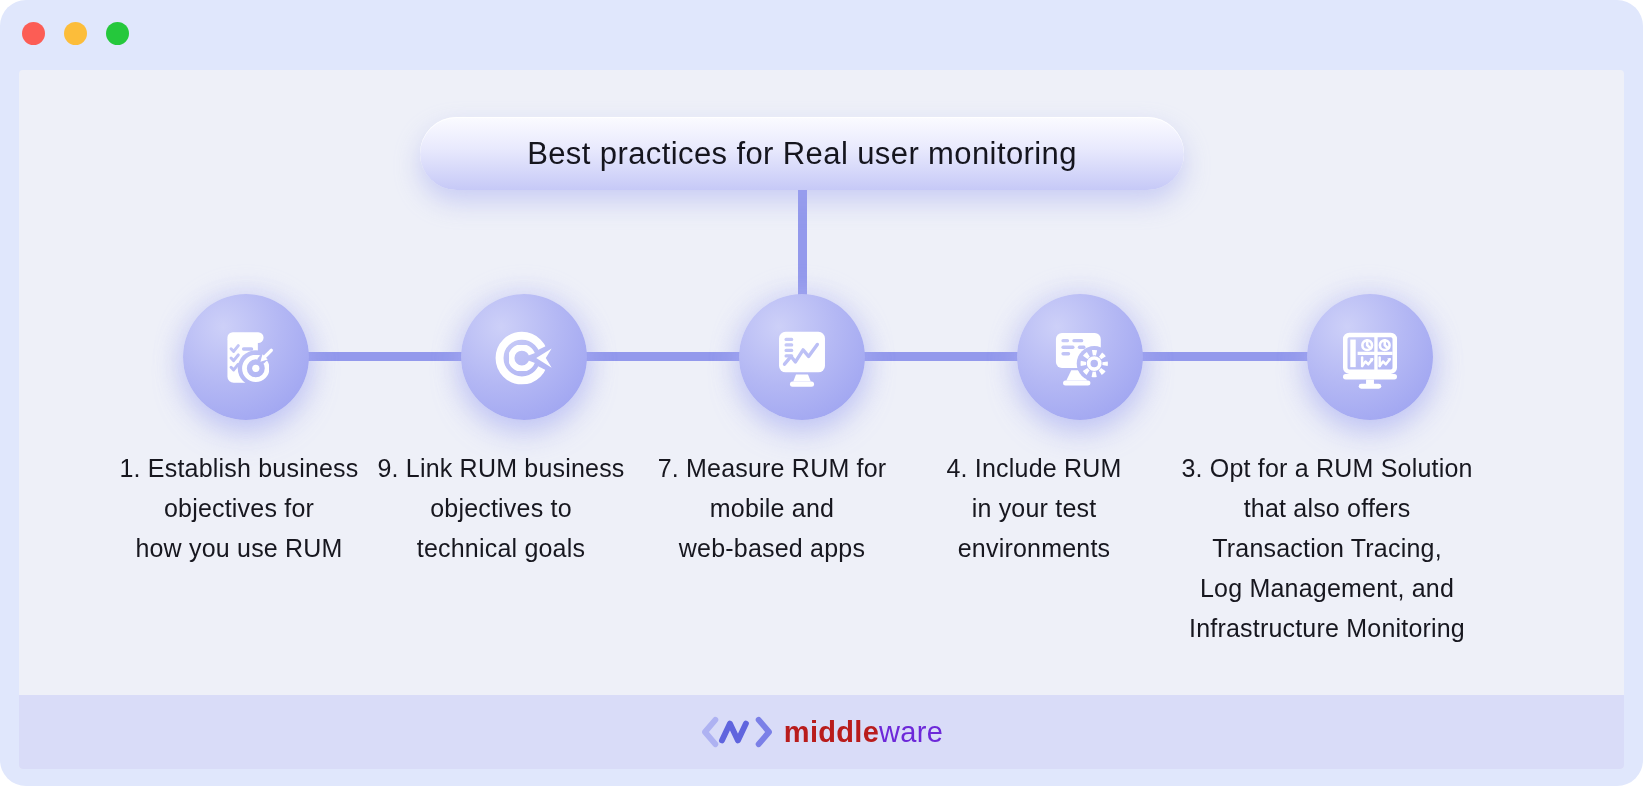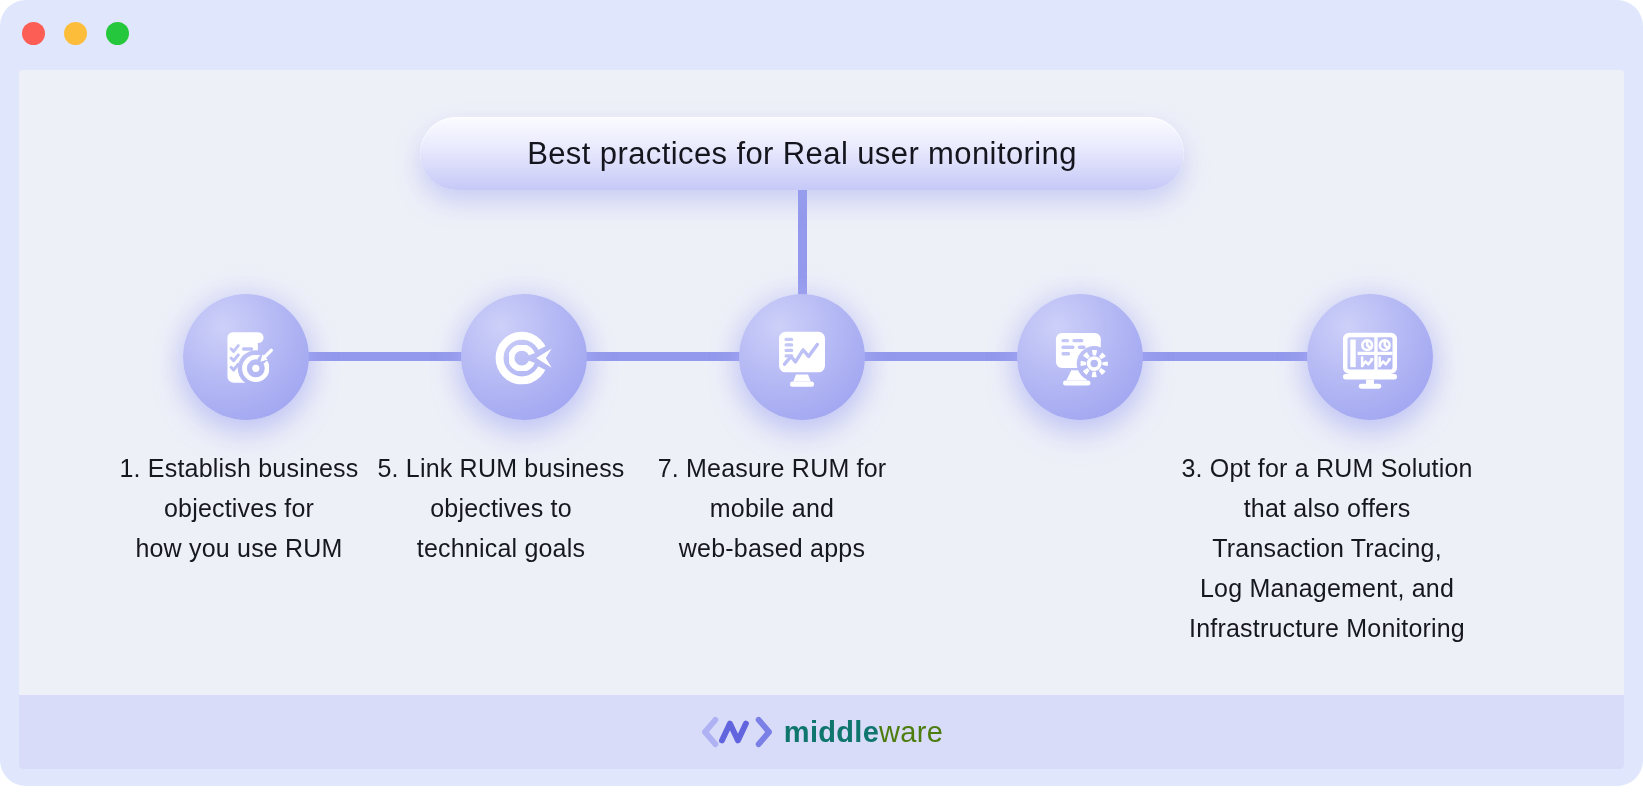--- a/index.html
+++ b/index.html
@@ -44,22 +44,22 @@
     font-size:25px;line-height:40px;font-weight:500;color:#17171f;
     text-align:center;white-space:pre-line;letter-spacing:.2px;
   }
   .l1{left:220px;} .l2{left:482px;} .l3{left:753px;} .l4{left:1015px;} .l5{left:1308px;}
   
   .footer{
     position:absolute;left:0;bottom:0;width:100%;height:74px;background:#d9dcf8;
     display:flex;align-items:center;justify-content:center;gap:10px;
   }
   .brand{font-size:29px;letter-spacing:.3px;white-space:nowrap;}
-  .brand .b1{font-weight:700;color:#0f766e;}
-  .brand .b2{font-weight:500;color:#4d7c0f;}
+  .brand .b1{font-weight:700;color:#b91c1c;}
+  .brand .b2{font-weight:500;color:#6d28d9;}
   svg{display:block;}
 </style>
 </head>
 <body>
 
 <div class="window">
   <div class="titlebar">
     <div class="light" style="background: rgb(252, 93, 85);"></div>
     <div class="light" style="background: rgb(252, 189, 58);"></div>
     <div class="light" style="background: rgb(37, 200, 60);"></div>
@@ -194,26 +194,29 @@
         <use href="#i5line" x="15.6"></use>
         <rect x="8" y="47.2" width="48" height="4.8" rx="2.4" fill="#fff"></rect>
         <rect x="28.5" y="52" width="7" height="4.2" fill="#fff"></rect>
         <rect x="22" y="55.8" width="20" height="4.4" rx="2.2" fill="#fff"></rect>
       </svg>
     </div>
 
     <div class="step-label l1">1. Establish business
 objectives for
 how you use RUM</div>
-    <div class="step-label l2">5. Link RUM business
+    <div class="step-label l2">9. Link RUM business
 objectives to
 technical goals</div>
     <div class="step-label l3">7. Measure RUM for
 mobile and
 web-based apps</div>
+    <div class="step-label l4">4. Include RUM
+in your test
+environments</div>
     <div class="step-label l5">3. Opt for a RUM Solution
 that also offers
 Transaction Tracing,
 Log Management, and
 Infrastructure Monitoring</div>
 
     <div class="footer">
       <svg viewBox="0 0 76 34" width="74" height="32">
         <polyline points="15,4 4,17 15,30" fill="none" stroke="#aeb2f2" stroke-width="6.2" stroke-linecap="round" stroke-linejoin="round"></polyline>
         <polyline points="22,26 30.5,8 39,26 47.5,8" fill="none" stroke="#6065de" stroke-width="6.2" stroke-linecap="round" stroke-linejoin="round"></polyline>

